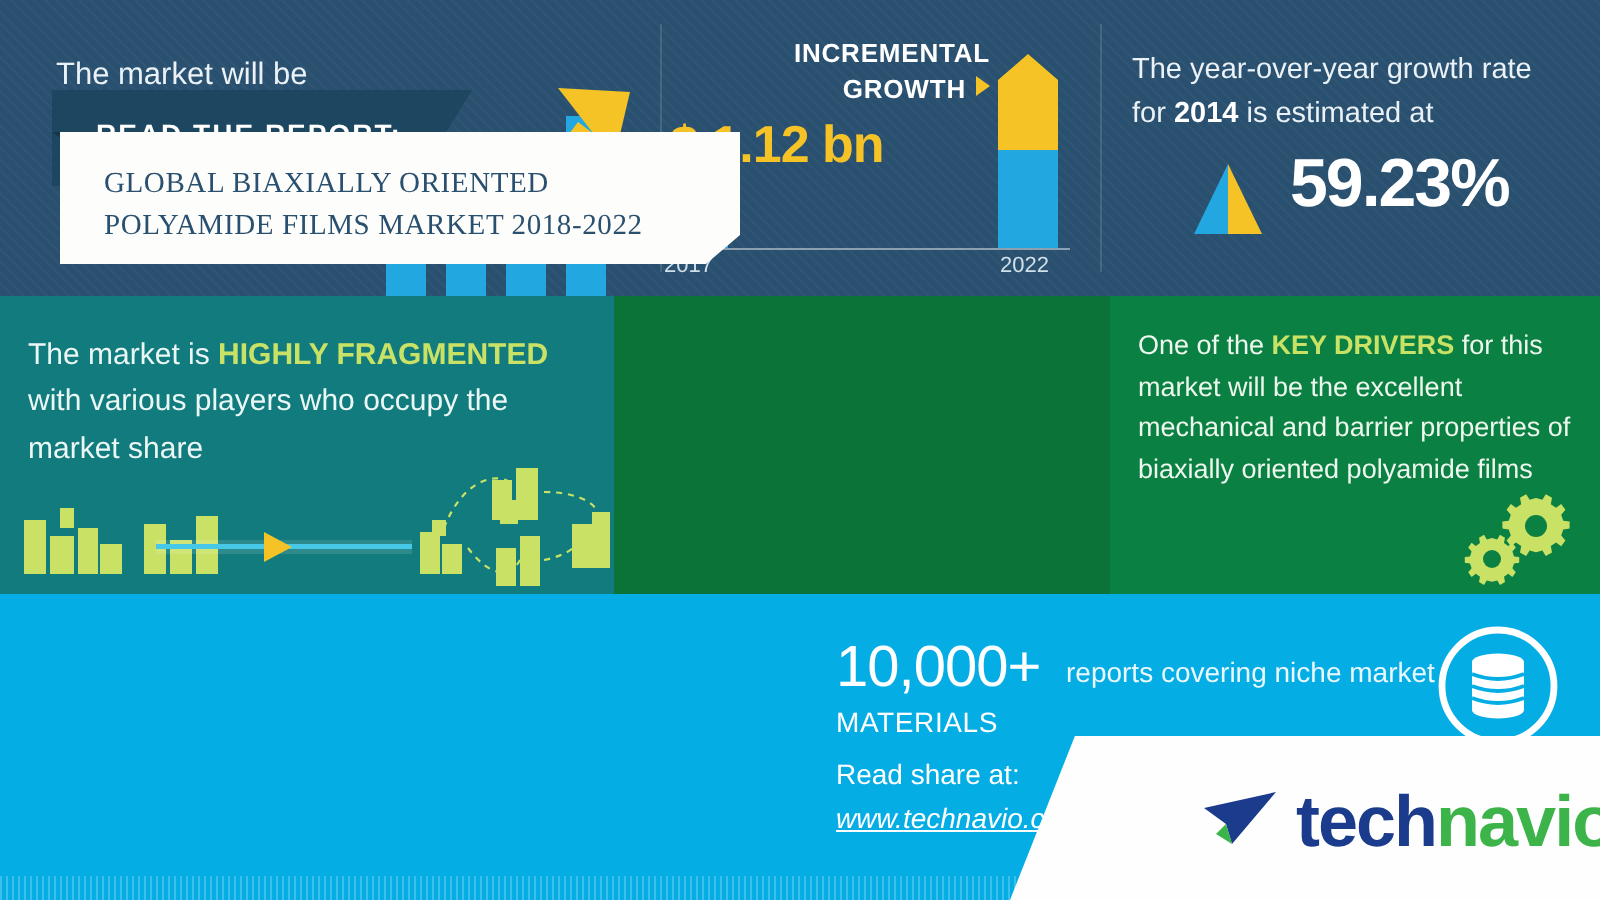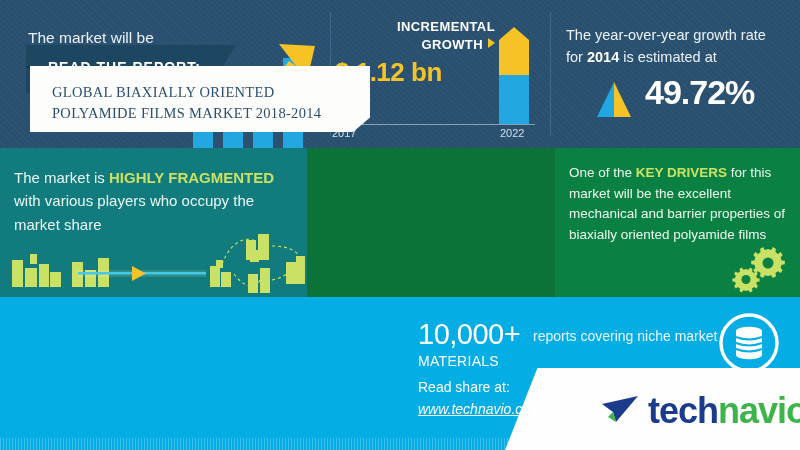--- a/index.html
+++ b/index.html
@@ -125,21 +125,21 @@
     <div class="ig-lbl" style="left:500px;">2022</div>
 
     <div class="tr-text">
       <span>The year-over-year growth rate</span><br>
       <span>for </span><b>2014</b><span> is estimated at</span>
     </div>
     <svg class="tr-tri" viewBox="0 0 38 38">
       <path d="M19 2 L19 37 L2 37 Z" fill="#22a7e0"></path>
       <path d="M19 2 L36 37 L19 37 Z" fill="#f5c325"></path>
     </svg>
-    <div class="tr-val">49.72%</div>
+    <div class="tr-val">59.23%</div>
   </div>
 
   <div class="row-mid">
 
     <div class="mid-a">
       <div class="mid-a-text">
         <span>The market is </span><b>HIGHLY FRAGMENTED</b><span> with various players who occupy the market share</span>
       </div>
       <svg class="cityscape" viewBox="0 0 307 69">
         <g fill="#c9e265">
@@ -207,21 +207,21 @@
 
   <div class="row-bot">
     <div class="bot-tex"></div>
   </div>
 
   <div class="ribbon">
     <span>READ THE REPORT:</span>
   </div>
   <div class="ribbon-fold"></div>
   <div class="card">
-    <span>GLOBAL BIAXIALLY ORIENTED POLYAMIDE FILMS MARKET 2018-2014</span>
+    <span>GLOBAL BIAXIALLY ORIENTED POLYAMIDE FILMS MARKET 2018-2022</span>
   </div>
 
   <div class="big10">10,000+</div>
   <div class="rep-txt">reports covering niche market</div>
   <div class="materials">MATERIALS</div>
   <div class="readat">Read share at:</div>
   <div class="url">www.technavio.com</div>
 
   <svg class="dbcircle" viewBox="0 0 62 62">
     <circle cx="31" cy="31" r="28" fill="none" stroke="#ffffff" stroke-width="3.4"></circle>

